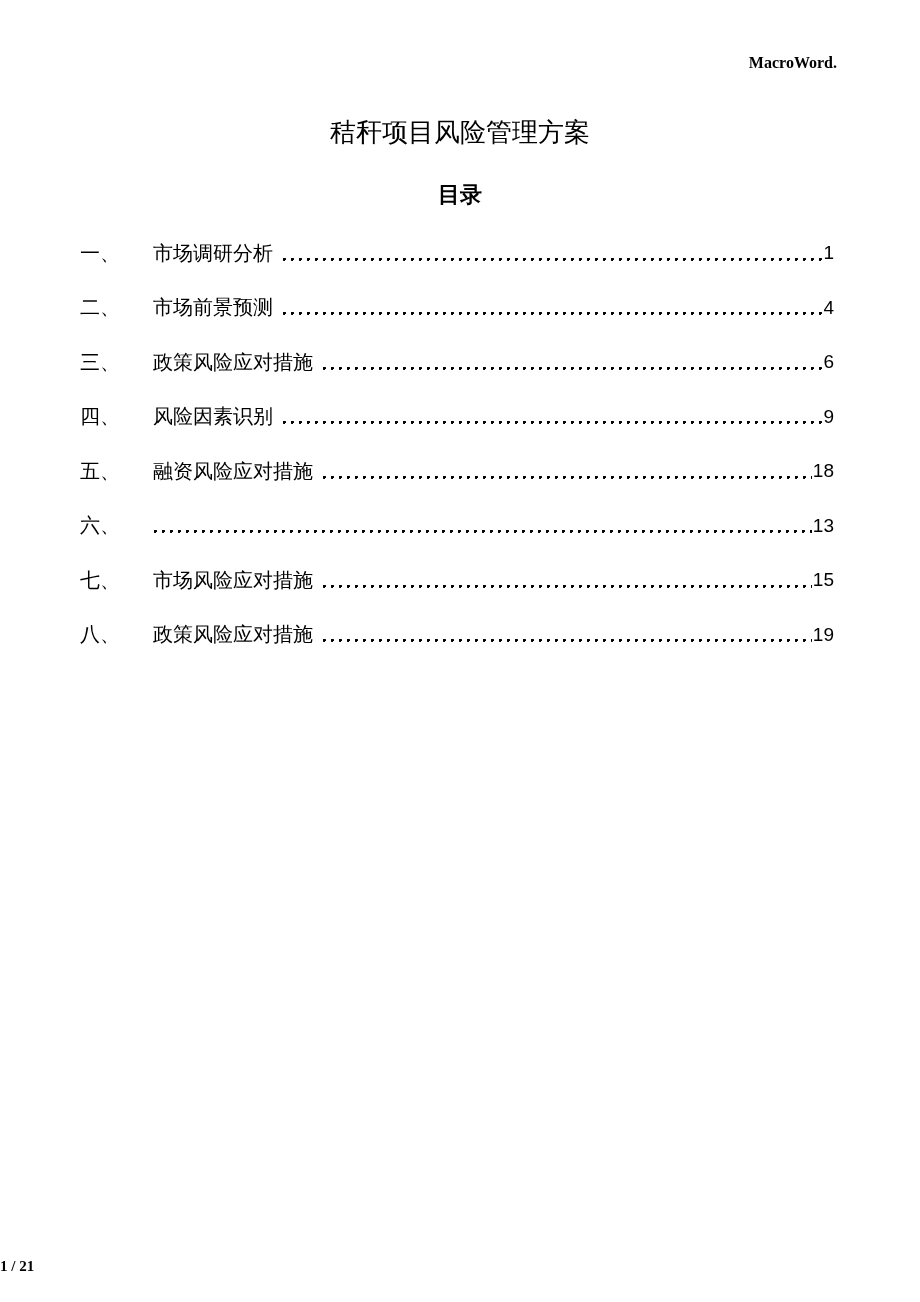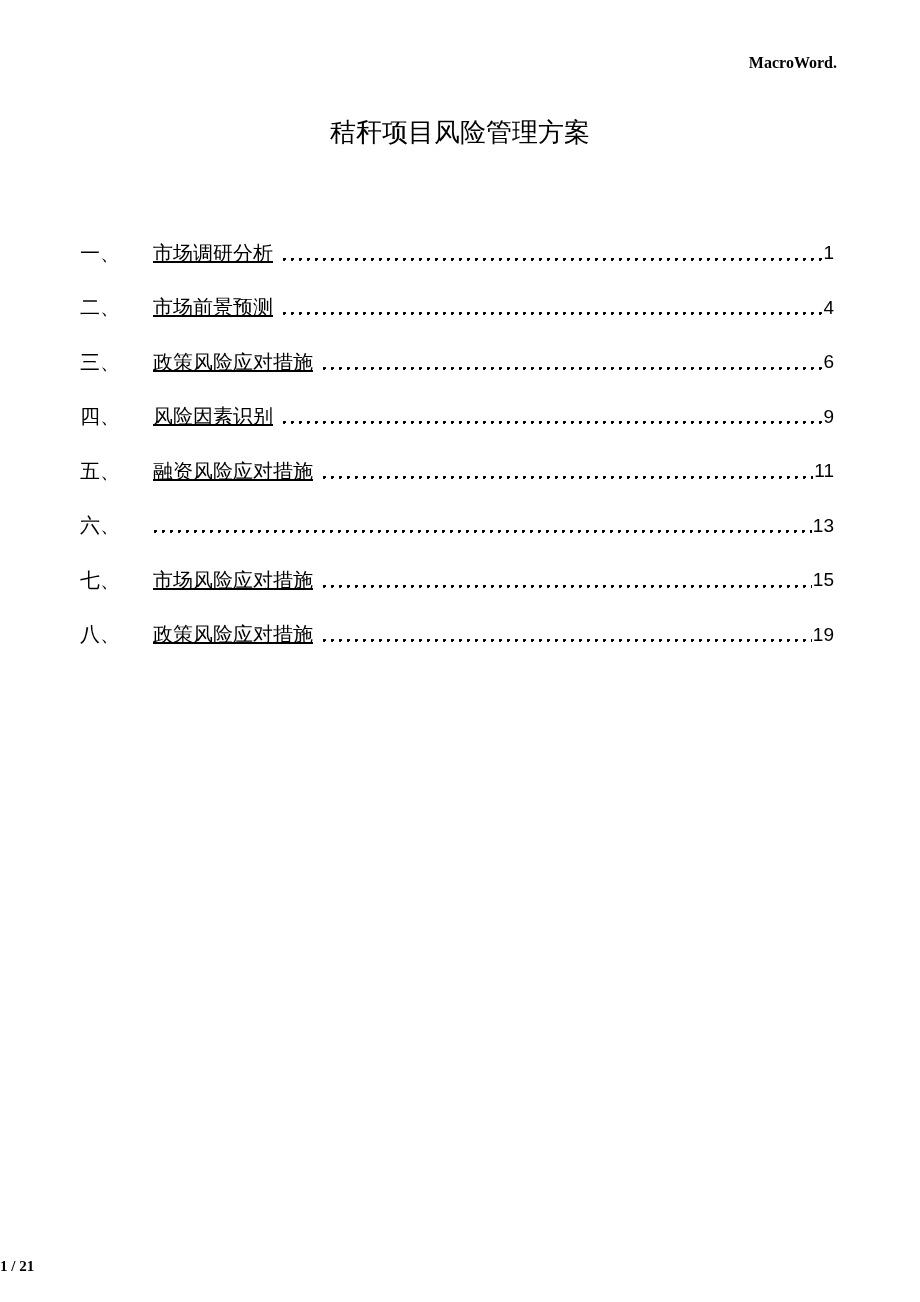--- a/index.html
+++ b/index.html
@@ -56,21 +56,20 @@
     text-decoration: none;
   }
   .toc-num {
     flex: none;
     width: 73px;
   }
   .toc-label {
     flex: none;
     padding-right: 9px;
     white-space: nowrap;
-    text-decoration: underline;
   }
   .toc-leader {
     flex: 1 1 auto;
     height: 5px;
     transform: translateY(6px);
     background-image: radial-gradient(circle at 2.2px 2.2px, #000 1.45px, transparent 1.7px);
     background-size: 8px 5px;
     background-repeat: repeat-x;
   }
   .toc-page {
@@ -90,20 +89,21 @@
 </style>
 </head>
 <body>
 
 <div class="page">
 
   <div class="brand">MacroWord.</div>
 
   <div class="doc-title">秸秆项目风险管理方案</div>
 
+  <div class="toc-heading">目录</div>
 
   <div class="toc">
 
     <div class="toc-row">
       <span class="toc-num">一、</span>
       <span class="toc-label">市场调研分析</span>
       <span class="toc-leader"></span>
       <span class="toc-page">1</span>
     </div>
 
@@ -125,21 +125,21 @@
       <span class="toc-num">四、</span>
       <span class="toc-label">风险因素识别</span>
       <span class="toc-leader"></span>
       <span class="toc-page">9</span>
     </div>
 
     <div class="toc-row">
       <span class="toc-num">五、</span>
       <span class="toc-label">融资风险应对措施</span>
       <span class="toc-leader"></span>
-      <span class="toc-page">11</span>
+      <span class="toc-page">18</span>
     </div>
 
     <div class="toc-row">
       <span class="toc-num">六、</span>
       <span class="toc-leader"></span>
       <span class="toc-page">13</span>
     </div>
 
     <div class="toc-row">
       <span class="toc-num">七、</span>

